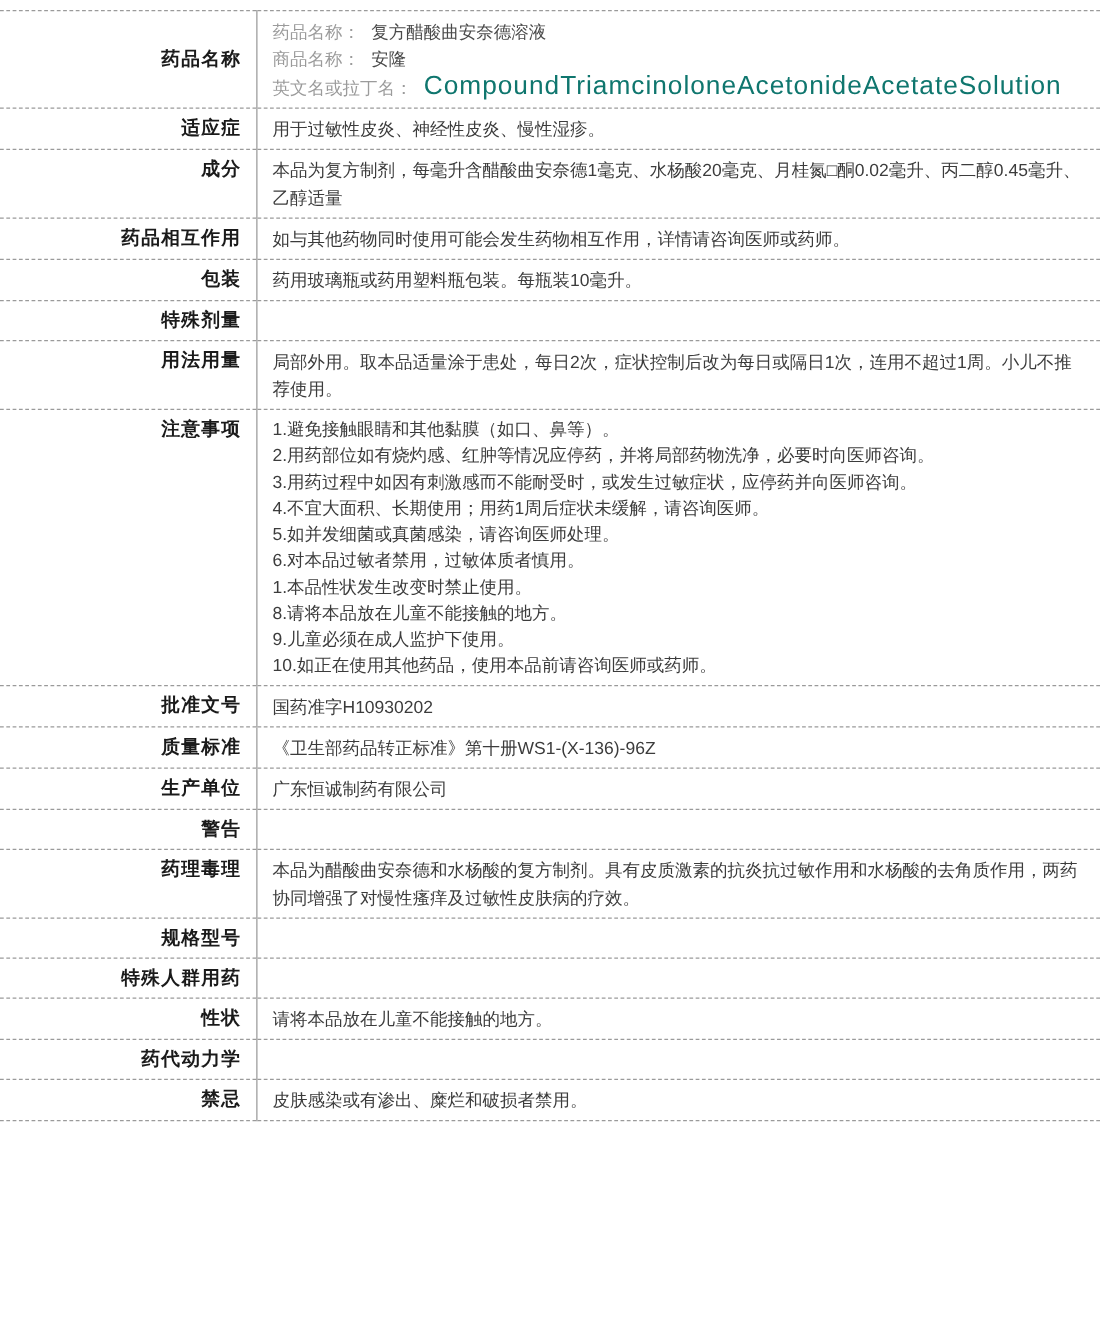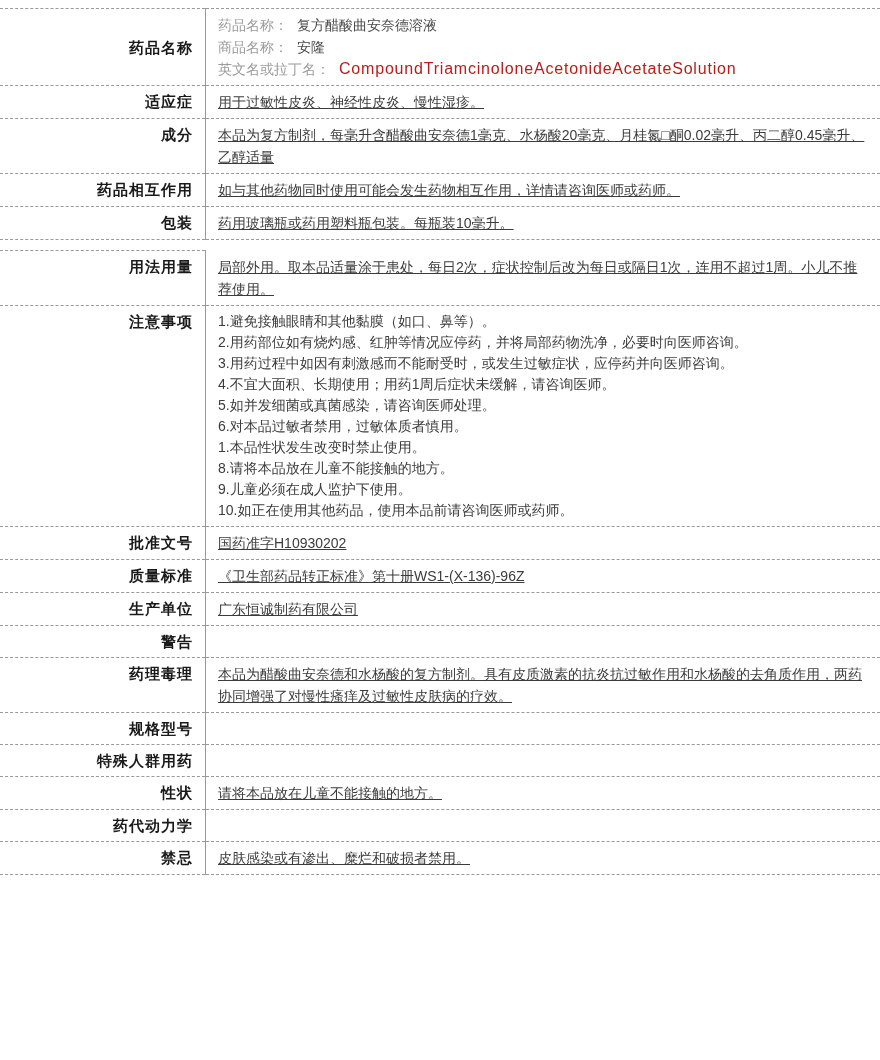--- a/index.html
+++ b/index.html
@@ -47,25 +47,25 @@
   }
   .label-cell.middle { vertical-align: middle; }
   .content-cell { }
   .field-line { line-height: 22px; white-space: nowrap; }
   .field-label {
     color: #9b9b9b;
     margin-right: 9px;
   }
   .field-value { color: #4a4a4a; text-align: right; }
   .field-value.english {
-    color: #b91c1c;
-    font-size: 16px;
+    color: #0f766e;
+    font-size: 21px;
     letter-spacing: 0.8px;
   }
-  .para { line-height: 22px; text-decoration: underline; }
+  .para { line-height: 22px; }
   .note-line { line-height: 21px; }
 </style>
 </head>
 <body>
 
 <div class="page">
   <div class="drug-table" id="drug-table">
       <div class="row">
         <div class="cell label-cell middle">药品名称</div>
         <div class="cell content-cell">
@@ -84,20 +84,21 @@
       </div>
       <div class="row">
         <div class="cell label-cell">药品相互作用</div>
         <div class="cell content-cell para">如与其他药物同时使用可能会发生药物相互作用，详情请咨询医师或药师。</div>
       </div>
       <div class="row">
         <div class="cell label-cell">包装</div>
         <div class="cell content-cell para">药用玻璃瓶或药用塑料瓶包装。每瓶装10毫升。</div>
       </div>
       <div class="row">
+        <div class="cell label-cell">特殊剂量</div>
         <div class="cell content-cell para"></div>
       </div>
       <div class="row">
         <div class="cell label-cell">用法用量</div>
         <div class="cell content-cell para">局部外用。取本品适量涂于患处，每日2次，症状控制后改为每日或隔日1次，连用不超过1周。小儿不推荐使用。</div>
       </div>
       <div class="row">
         <div class="cell label-cell">注意事项</div>
         <div class="cell content-cell">
           <div class="note-line">1.避免接触眼睛和其他黏膜（如口、鼻等）。</div>

